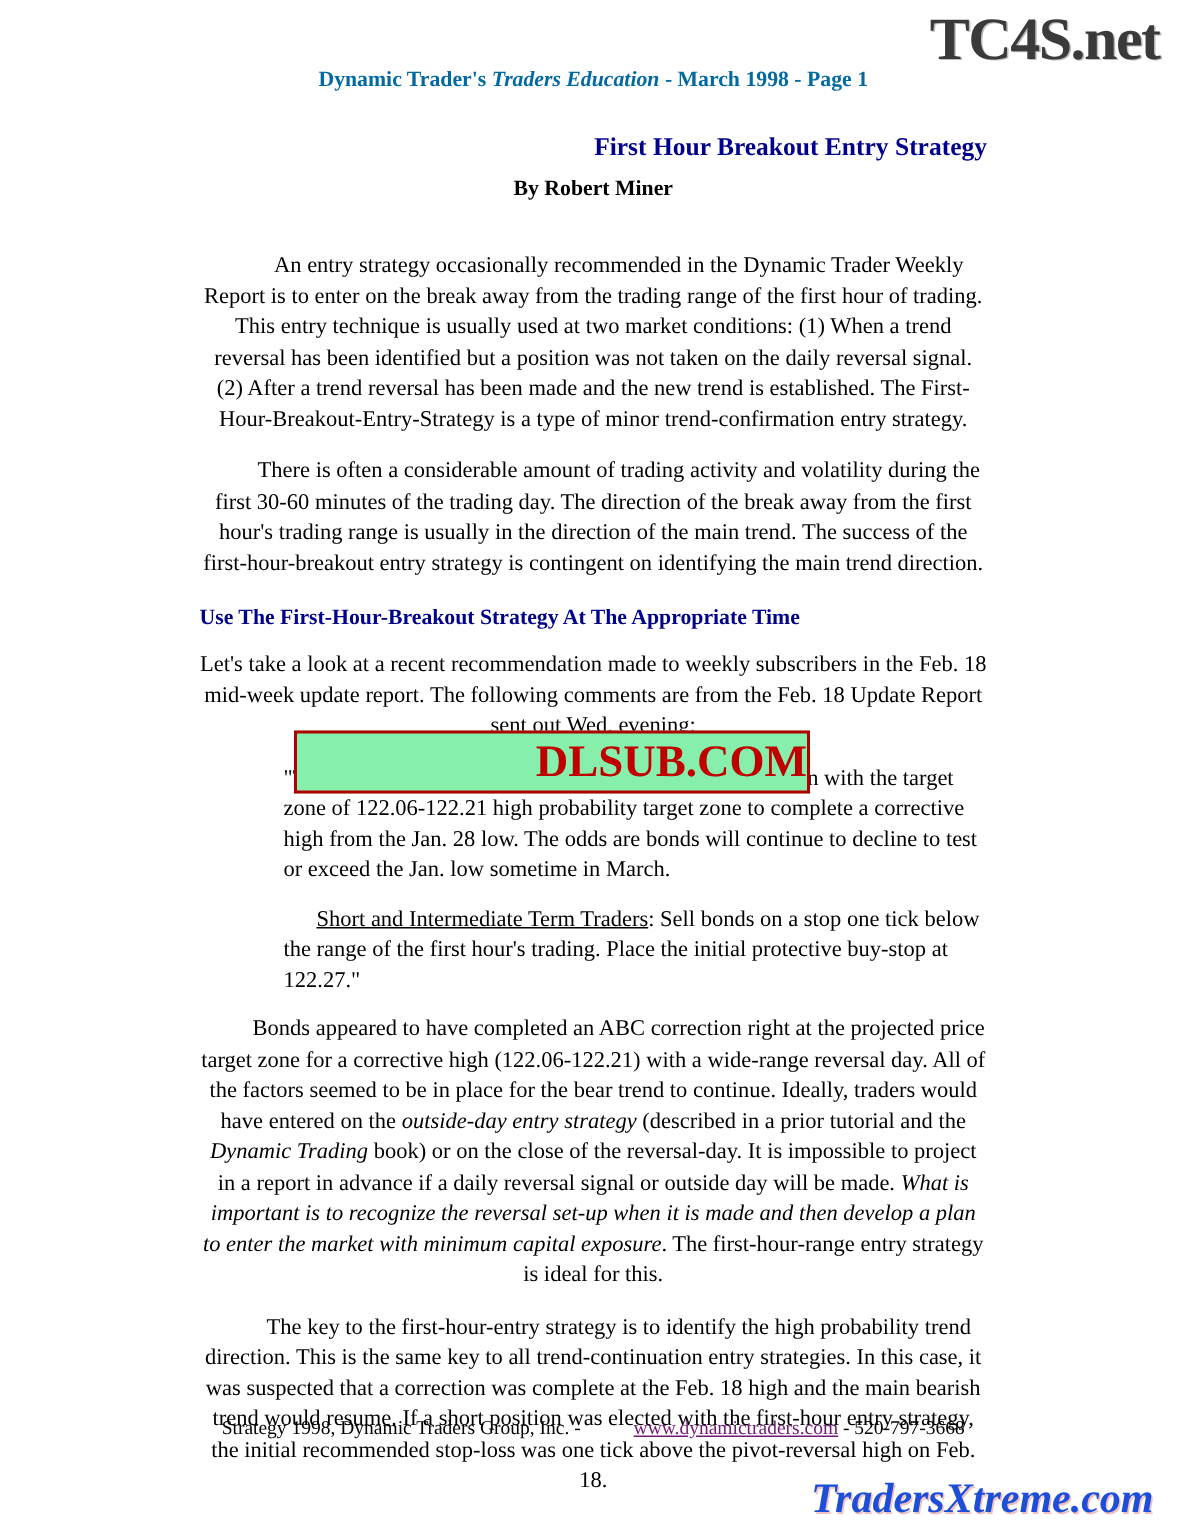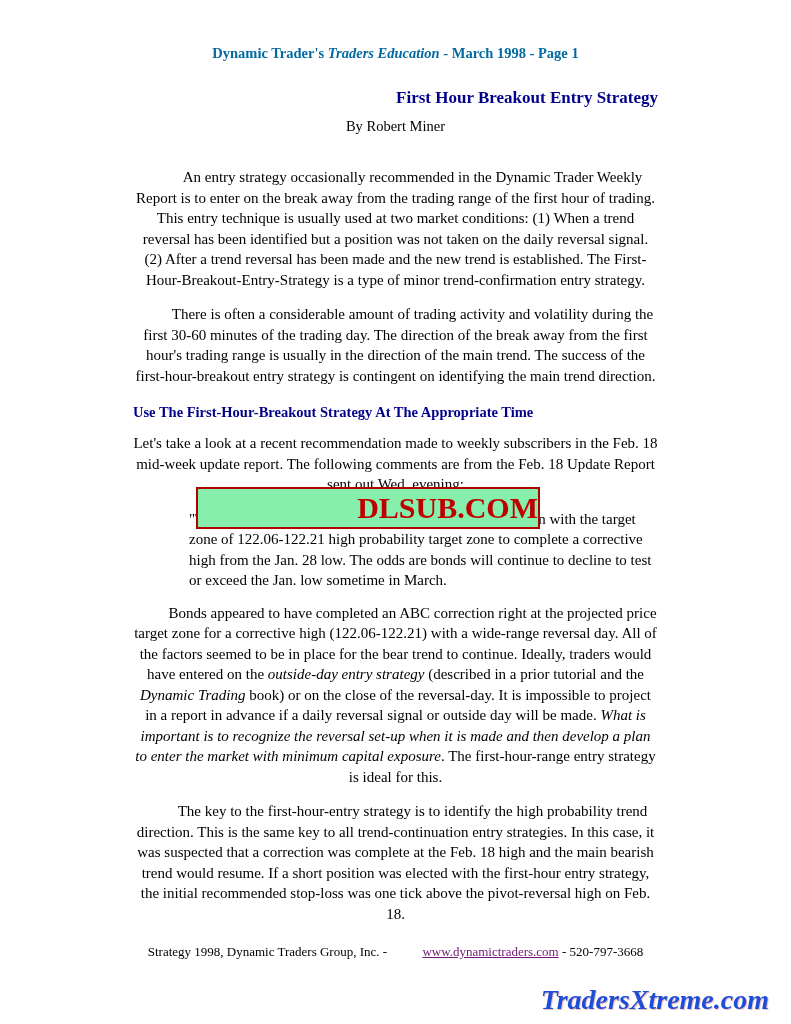--- a/index.html
+++ b/index.html
@@ -92,21 +92,21 @@
   .title {
     text-align: right;
     color: #00008b;
     font-weight: bold;
     font-size: 17px;
     margin-bottom: 10px;
   }
   .byline {
     text-align: center;
     color: #000000;
-    font-weight: normal;
+    font-weight: bold;
     font-size: 14.5px;
     margin-bottom: 32px;
   }
 
   p.body {
     font-size: 15px;
     line-height: 20.5px;
     margin: 0 0 14px 0;
     text-align: center;
   }
@@ -144,20 +144,21 @@
     text-decoration: underline;
     font-weight: normal;
     margin-left: 32px;
   }
 </style>
 </head>
 <body>
 
 <div class="page">
 
+  <div class="wm-tc4s">TC4S.net</div>
 
   <div class="doc">
 
     <div class="header-line">
       <span>Dynamic Trader's </span><i>Traders Education</i><span> - March 1998 - Page 1</span>
     </div>
 
     <div class="title">First Hour Breakout Entry Strategy</div>
     <div class="byline">By Robert Miner</div>
 
@@ -166,20 +167,23 @@
 
     <h3 class="subhead">Use The First-Hour-Breakout Strategy At The Appropriate Time</h3>
 
     <p class="body">Let's take a look at a recent recommendation made to weekly subscribers in the Feb. 18 mid-week update report. The following comments are from the Feb. 18 Update Report sent out Wed. evening:</p>
 
     <div class="quote">
       <div class="qp">
         <span>"Today bonds appear to have completed an ABC correction with the target zone of 122.06-122.21</span>
         <span>high probability target zone to complete a corrective high from the Jan. 28 low. The odds are bonds will continue to decline to test or exceed the Jan. low sometime in March.</span>
       </div>
+      <div class="qp indent">
+        <u>Short and Intermediate Term Traders</u><span>: Sell bonds on a stop one tick below the range of the first hour's trading. Place the initial protective buy-stop at 122.27."</span>
+      </div>
     </div>
 
     <p class="body indent">
       <span>Bonds appeared to have completed an ABC correction right at the projected price target zone for a corrective high (122.06-122.21) with a wide-range reversal day. All of the factors seemed to be in place for the bear trend to continue. Ideally, traders would have entered on the </span><i>outside-day entry strategy</i><span> (described in a prior tutorial and the </span><i>Dynamic Trading</i><span> book) or on the close of the reversal-day. It is impossible to project in a report in advance if a daily reversal signal or outside day will be made. </span><i>What is important is to recognize the reversal set-up when it is made and then develop a plan to enter the market with minimum capital exposure</i><span>. The first-hour-range entry strategy is ideal for this.</span>
     </p>
 
     <p class="body indent">The key to the first-hour-entry strategy is to identify the high probability trend direction. This is the same key to all trend-continuation entry strategies. In this case, it was suspected that a correction was complete at the Feb. 18 high and the main bearish trend would resume. If a short position was elected with the first-hour entry strategy, the initial recommended stop-loss was one tick above the pivot-reversal high on Feb. 18.</p>
   </div>
 
   <div class="wm-dlsub">

